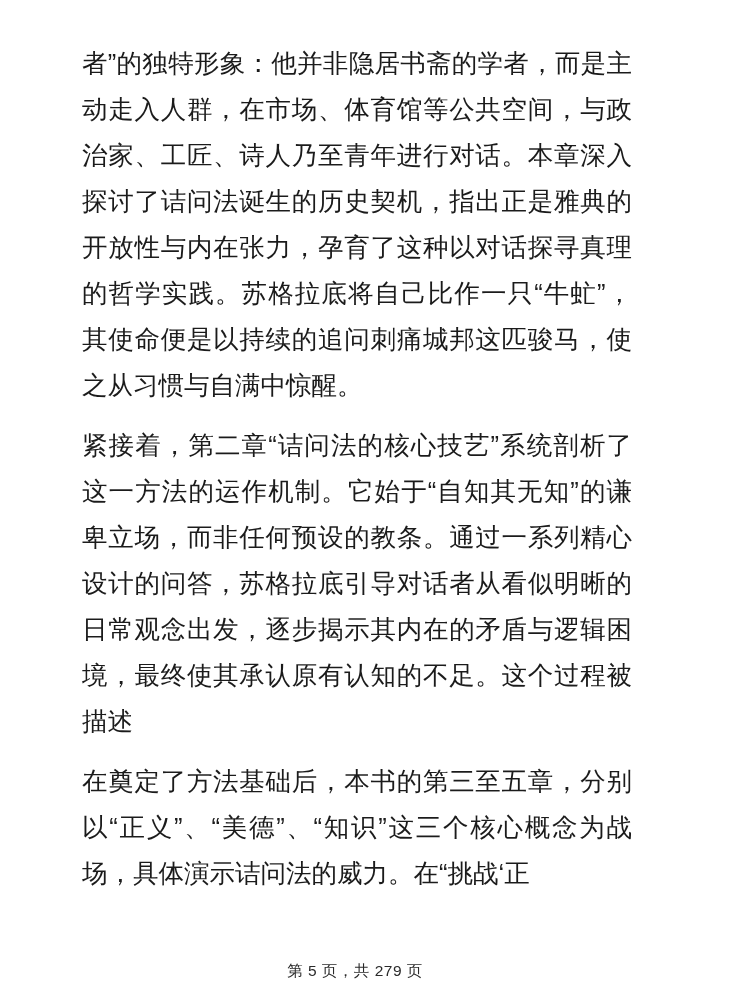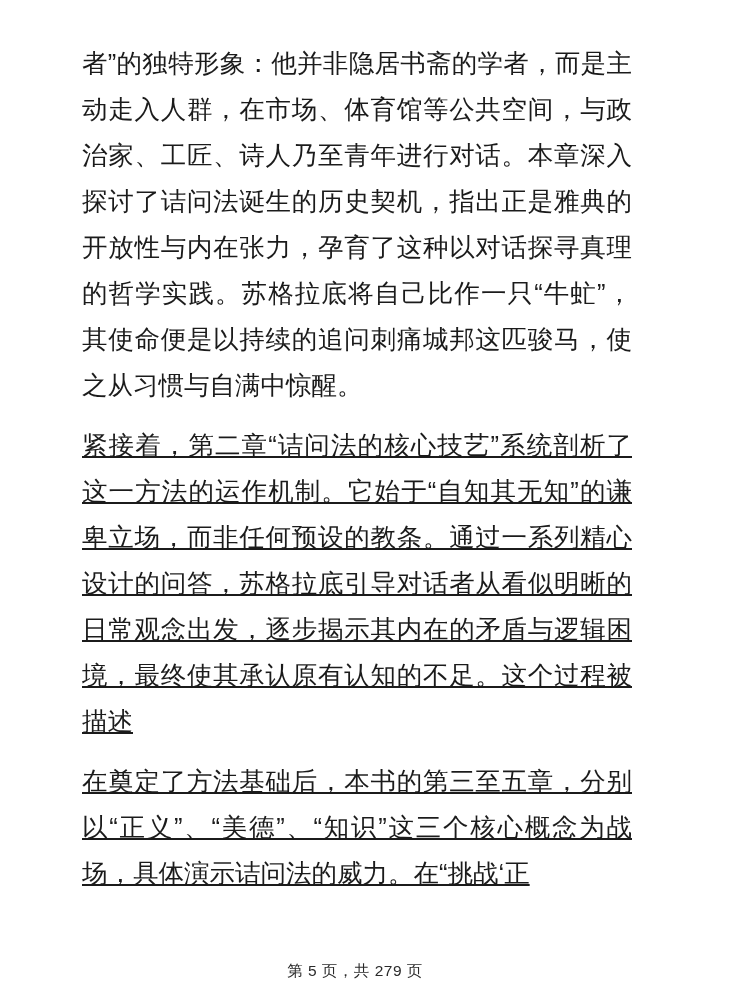--- a/index.html
+++ b/index.html
@@ -30,21 +30,20 @@
     letter-spacing: 0px;
     color: #1b1b1b;
     font-weight: 400;
   }
   .para {
     margin: 0 0 14px 0;
     text-indent: 0;
   }
   .para + .para {
     margin-top: 10px;
-    text-decoration: underline;
   }
   .footer {
     position: absolute;
     left: 0;
     right: 0;
     bottom: 18px;
     text-align: center;
     font-size: 15.5px;
     color: #2a2a2a;
     letter-spacing: 0.5px;

